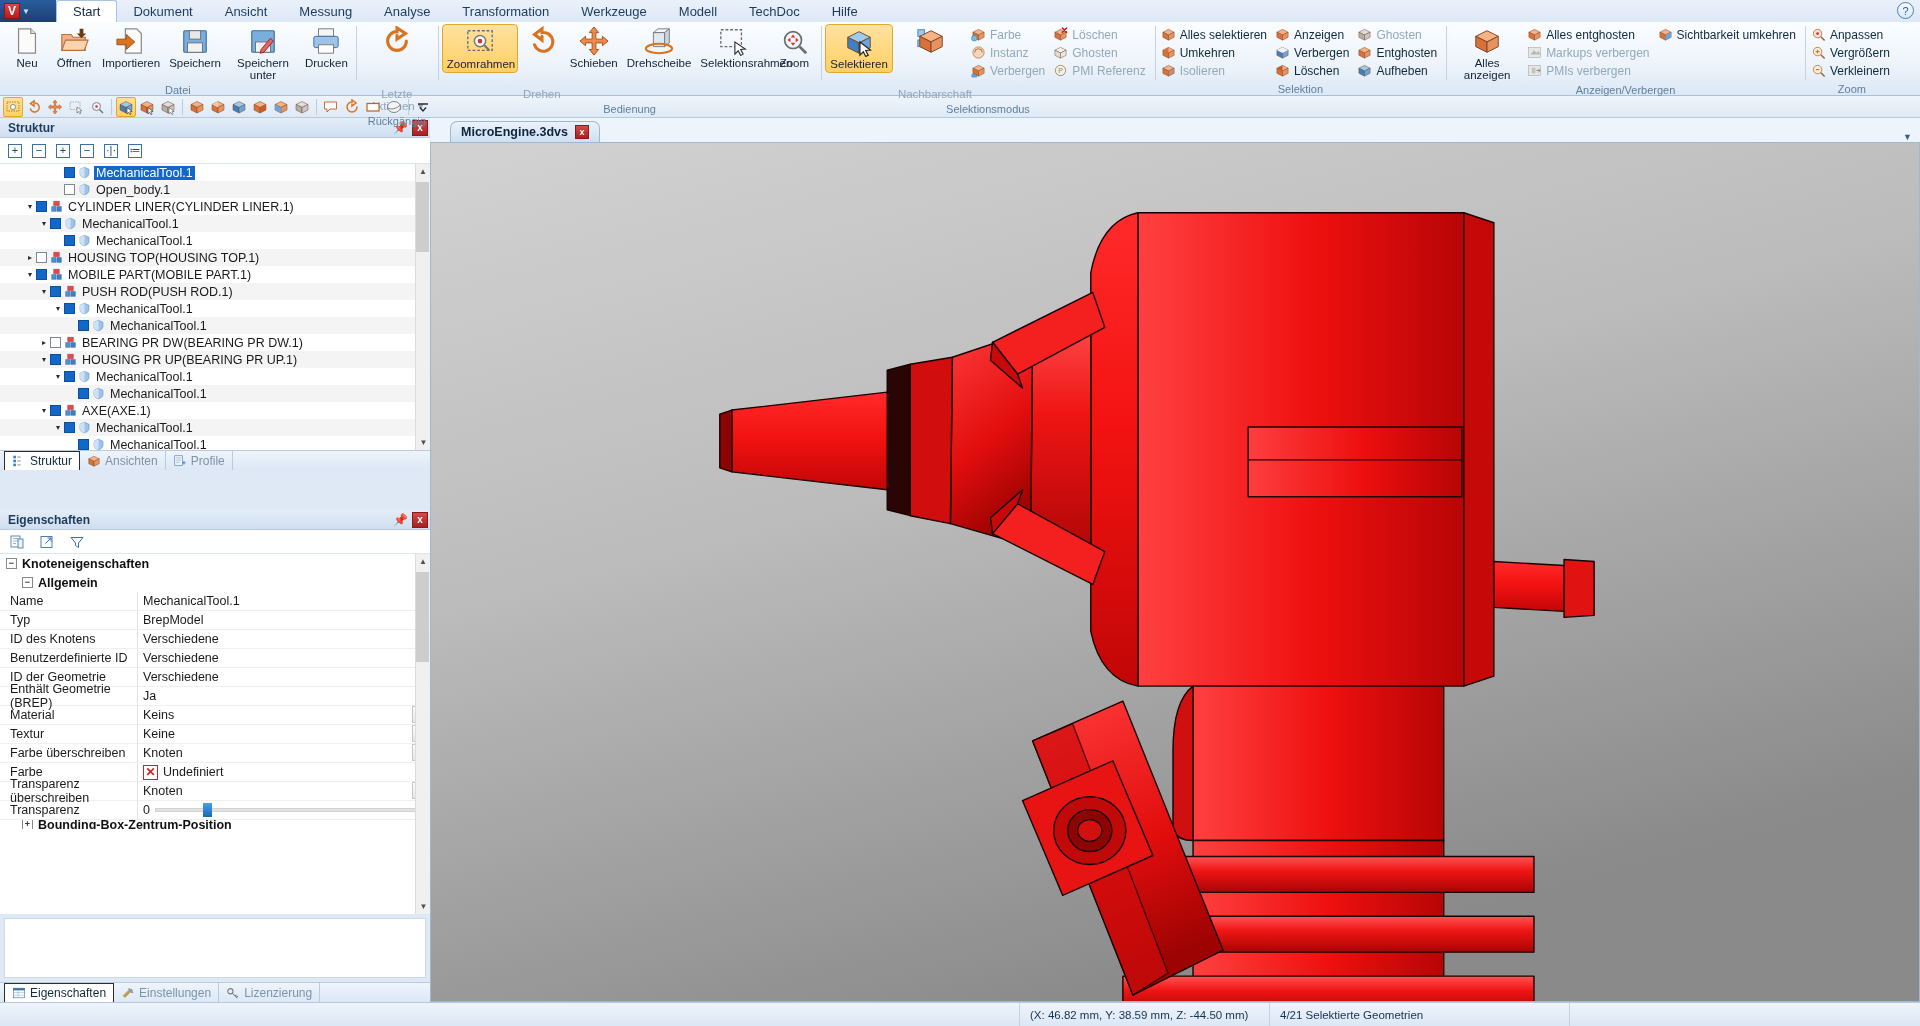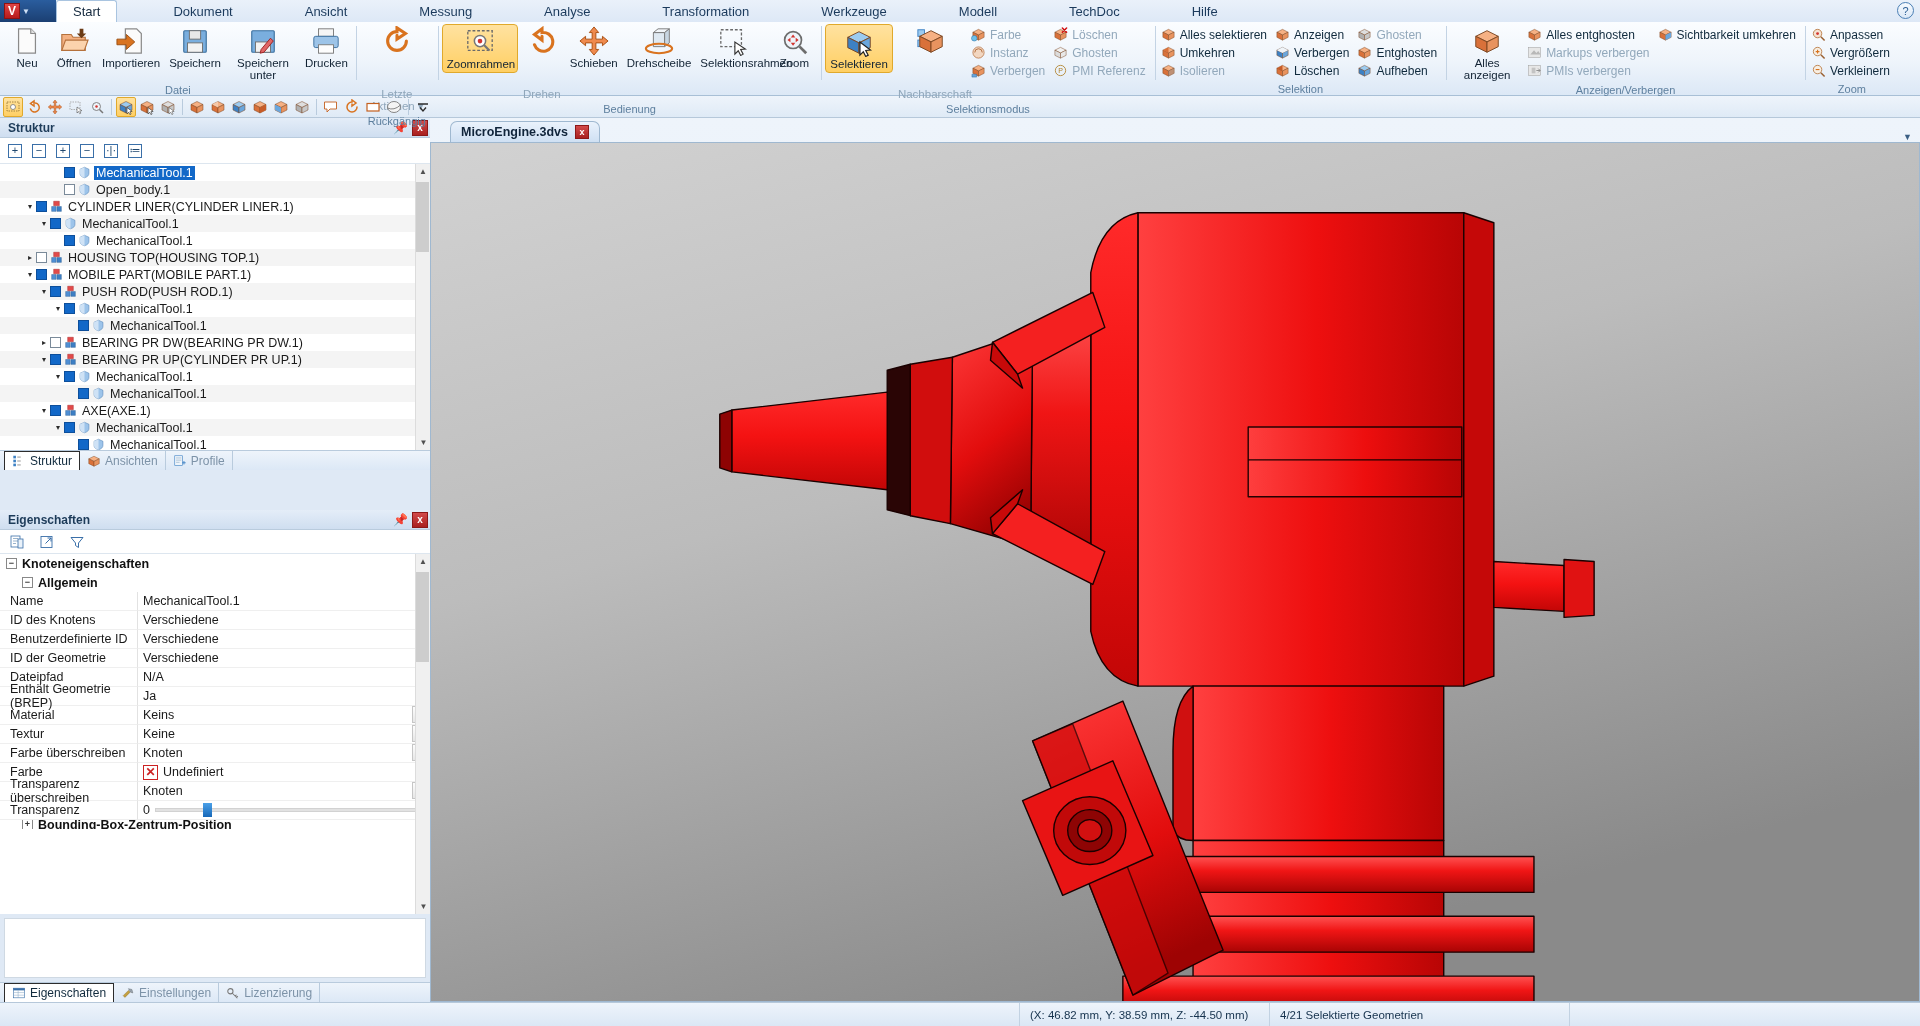--- a/index.html
+++ b/index.html
@@ -166,21 +166,21 @@
 </head>
 <body>
 
 <div id="app">
 
   <div class="menubar">
     <div class="applogo">
       <div class="vbox">V</div>
       <div class="caret">▼</div>
     </div>
-    <div id="menu-items" style="display:flex;align-items:stretch;gap:40px;">
+    <div id="menu-items" style="display:flex;align-items:stretch;">
         <div class="menuitem active">
           <span>Start</span>
         </div>
         <div class="menuitem">
           <span>Dokument</span>
         </div>
         <div class="menuitem">
           <span>Ansicht</span>
         </div>
         <div class="menuitem">
@@ -1010,21 +1010,21 @@
                 <span class="tcheck on"></span>
                 <span style="display: flex; margin-right: 3px;">
                   <span class="ico">
                     <svg width="13" height="13" viewBox="0 0 32 32">
                       <path d="M4 16 h11 v12 h-11 Z" fill="#4f8fd4" stroke="#2c5d92"></path>
                       <path d="M17 16 h11 v12 h-11 Z" fill="#3d7fc4" stroke="#2c5d92"></path>
                       <path d="M9 3 h14 v11 h-14 Z" fill="#e24a4a" stroke="#a02020"></path>
                     </svg>
                   </span>
                 </span>
-                <span class="tlabel">BEARING PR UP(CYLINDER PR UP.1)</span>
+                <span class="tlabel">HOUSING PR UP(BEARING PR UP.1)</span>
               </div>
               <div class="trow">
                 <span class="tindent" style="width: 50px;"></span>
                 <span class="twist">▾</span>
                 <span class="tcheck on"></span>
                 <span style="display: flex; margin-right: 3px;">
                   <span class="ico">
                     <svg width="13" height="13" viewBox="0 0 32 32">
                       <path d="M16 3 l11 5 v10 q0 8 -11 11 q-11 -3 -11 -11 v-10 Z" fill="#9dc4ea" stroke="#4a7cb0" stroke-width="1.2"></path>
                       <path d="M16 3 v26 q-11 -3 -11 -11 v-10 Z" fill="#cfe2f5"></path>
@@ -1175,41 +1175,41 @@
             <span>Allgemein</span>
           </div>
           <div id="prop-rows">
               <div class="prow">
                 <div class="pk">Name</div>
                 <div class="pv">
                   <span>MechanicalTool.1</span>
                 </div>
               </div>
               <div class="prow">
+                <div class="pk">Typ</div>
+                <div class="pv">
+                  <span>BrepModel</span>
+                </div>
+              </div>
+              <div class="prow">
                 <div class="pk">ID des Knotens</div>
                 <div class="pv">
                   <span>Verschiedene</span>
                 </div>
               </div>
               <div class="prow">
                 <div class="pk">Benutzerdefinierte ID</div>
                 <div class="pv">
                   <span>Verschiedene</span>
                 </div>
               </div>
               <div class="prow">
                 <div class="pk">ID der Geometrie</div>
                 <div class="pv">
                   <span>Verschiedene</span>
-                </div>
-              </div>
-              <div class="prow">
-                <div class="pk">Dateipfad</div>
-                <div class="pv">
-                  <span>N/A</span>
                 </div>
               </div>
               <div class="prow">
                 <div class="pk">Enthält Geometrie (BREP)</div>
                 <div class="pv">
                   <span>Ja</span>
                 </div>
               </div>
               <div class="prow">
                 <div class="pk">Material</div>

